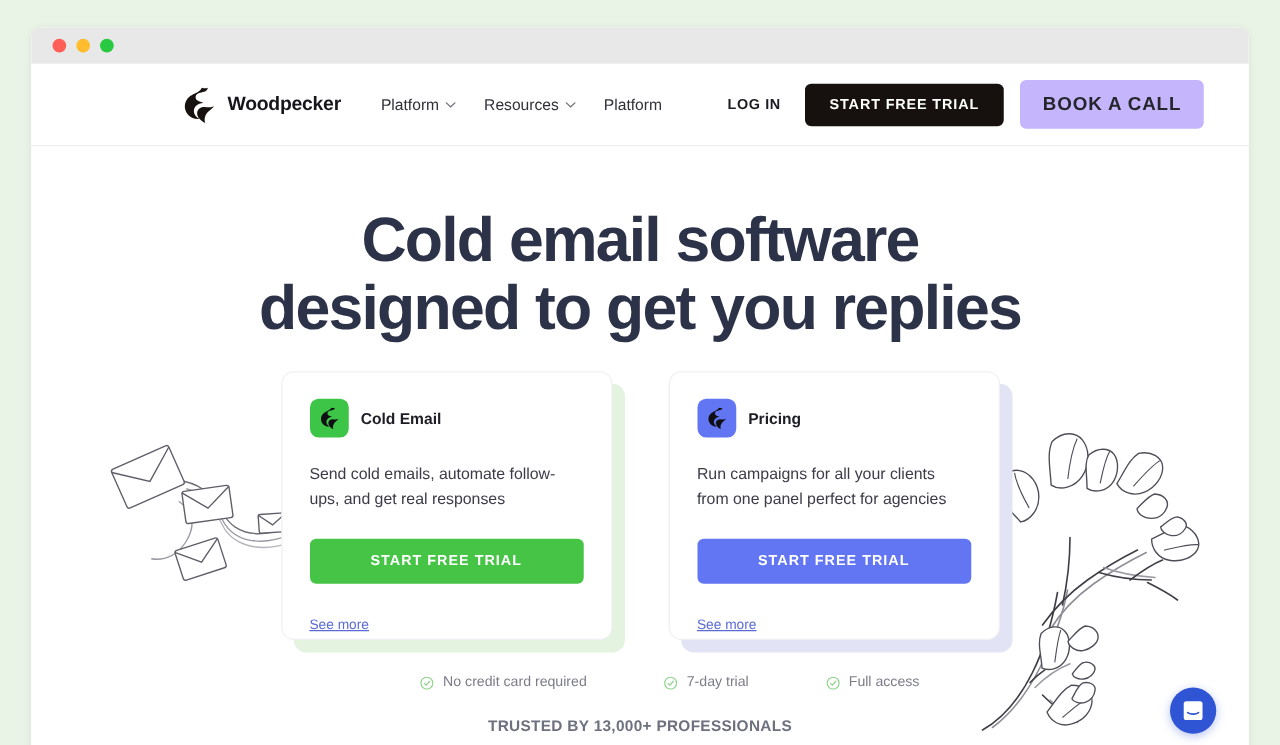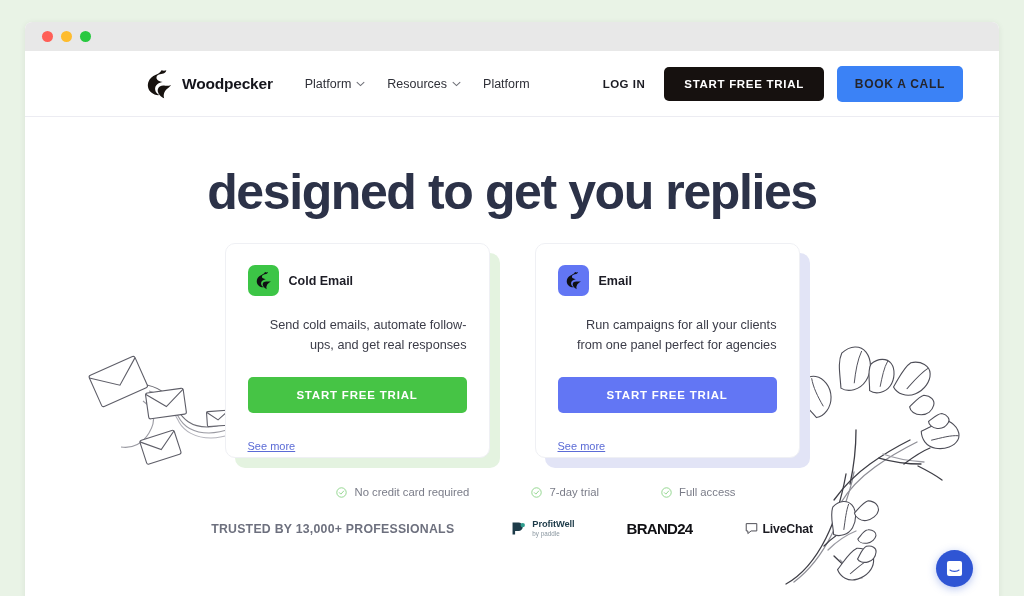--- a/index.html
+++ b/index.html
@@ -57,21 +57,21 @@
     font-size:11.5px; font-weight:bold; color:#1b1b22;
     letter-spacing:.5px; cursor:pointer; padding:0 6px;
   }
   .btn-dark {
     background:#16110f; color:#fff; font-size:11.5px; font-weight:bold;
     letter-spacing:.7px; padding:11px 20px; border-radius:5px;
     border:none; cursor:pointer; white-space:nowrap;
     font-family:"Liberation Sans", sans-serif;
   }
   .btn-light {
-    background:#3b82f6; color:#25252c; font-size:12px; font-weight:bold;
+    background:#c4b5fd; color:#25252c; font-size:15px; font-weight:bold;
     letter-spacing:.7px; padding:11px 18px; border-radius:5px;
     border:none; cursor:pointer; white-space:nowrap;
     font-family:"Liberation Sans", sans-serif;
   }
 
   
   .hero { position:relative; height:483px; background:#fff; overflow:hidden; }
   .headline {
     position:relative; z-index:3;
     text-align:center; padding-top:48px;
@@ -107,21 +107,20 @@
     width:31px; height:31px; border-radius:7px;
     display:flex; align-items:center; justify-content:center;
   }
   .tile.green { background:#3cc546; }
   .tile.blue { background:#6276f4; }
   .tile svg { width:17px; height:19px; }
   .card-title { font-size:12.5px; font-weight:bold; color:#1d1d26; }
   .card-desc {
     margin-top:20px; font-size:12.7px; line-height:1.55;
     color:#3b3c48;
-    text-align:right;
   }
   .cta {
     display:block; width:100%; margin-top:22px;
     border:none; border-radius:5px; padding:12px 0;
     font-size:11.5px; font-weight:bold; letter-spacing:.8px;
     color:#fff; cursor:pointer;
     font-family:"Liberation Sans", sans-serif;
   }
   .cta.green { background:#46c445; }
   .cta.blue { background:#6276f4; }
@@ -307,20 +306,21 @@
           <path d="M64 220c9-5 18-3 21 4s1 16-6 23-16 6-22 1c2-12 2-21 7-28z"></path>
           <path d="M70 246c4-10 7-19 12-25" fill="none" stroke-width=".9"></path>
         </g>
         <g transform="rotate(20 86 222)">
           <path d="M80 216c5-3 10-2 11 2s0 9-4 12-9 3-11 1c1-7 1-12 4-15z"></path>
         </g>
       </g>
     </svg>
 
     <h1 class="headline">
+      <span>Cold email software</span>
       <span class="l2">designed to get you replies</span>
     </h1>
 
     <div class="cards">
 
       <div class="card-wrap cold">
         <div class="card-shadow"></div>
         <div class="card">
           <div class="card-head">
             <span class="tile green">
@@ -340,21 +340,21 @@
       <div class="card-wrap agency">
         <div class="card-shadow"></div>
         <div class="card">
           <div class="card-head">
             <span class="tile blue">
               <svg viewBox="0 0 28 30">
                 <path d="M16.5 1.2c-1.1 2.3-3.2 3.6-5.6 4.6C7.2 7.4 4.4 9.6 3.3 13.2c-1.2 3.9.1 7.8 3 10.4 2.3 2 5.3 2.9 8.3 2.5-2.3-1-3.9-2.7-4.4-5.1-.5-2.4.5-4.6 2.4-6 1.5-1.1 3.3-1.5 5.1-1.9-1.6-.5-3.2-.8-4.6-1.7-1.1-.7-1.8-1.8-1.6-3.1.2-1.4 1.2-2.3 2.4-2.8 1.5-.6 3-.6 4.5-1.1 1.6-.5 2.6-1.5 2.9-3.2-1.6.6-3 .6-4.8.0z" fill="#101014"></path>
                 <path d="M14.8 26.2c1.3 1.4 2.6 2.5 4.4 3.1-.6-1.6-.6-3.1-.2-4.7.5-2 1.6-3.6 3.2-4.9 1.4-1.2 2.9-2.2 3.9-3.8-2 .9-3.9 1.1-6 .8-1.9-.3-3.7-.2-5.3.9-1.7 1.2-2.4 3-2 5 .3 1.4 1 2.6 2 3.6z" fill="#101014"></path>
               </svg>
             </span>
-            <span class="card-title">Email</span>
+            <span class="card-title">Pricing</span>
           </div>
           <p class="card-desc">Run campaigns for all your clients from one panel perfect for agencies</p>
           <button class="cta blue">START FREE TRIAL</button>
           <a class="see-more">See more</a>
         </div>
       </div>
     </div>
 
     <div class="badges">
       <span class="badge">
@@ -375,44 +375,20 @@
         <svg class="badge-ico" viewBox="0 0 14 14">
           <circle cx="7" cy="7" r="6" fill="none" stroke="#8ed48a" stroke-width="1.2"></circle>
           <path d="M4.3 7.2l1.9 1.9 3.6-4" fill="none" stroke="#8ed48a" stroke-width="1.2" stroke-linecap="round"></path>
         </svg>
         <span class="badge-text">Full access</span>
       </span>
     </div>
 
     <div class="trusted">
       <span class="trusted-label">TRUSTED BY 13,000+ PROFESSIONALS</span>
-      <div class="logo-row">
-
-        <span class="logo-item">
-          <svg width="17" height="17" viewBox="0 0 20 20">
-            <path d="M3 3h7a5 5 0 010 10H6v4H3z" fill="#1d3b49"></path>
-            <circle cx="15" cy="6" r="2.6" fill="#2f9e8f"></circle>
-          </svg>
-          <span class="pw-text">
-            <span class="pw-main">ProfitWell</span>
-            <span class="pw-sub">by paddle</span>
-          </span>
-        </span>
-
-        <span class="logo-item">
-          <span class="brand24">BRAND24</span>
-        </span>
-
-        <span class="logo-item">
-          <svg width="13" height="13" viewBox="0 0 16 16">
-            <path d="M1.5 2h13v9h-7l-4 3.2V11h-2z" fill="none" stroke="#4a4a52" stroke-width="1.2" stroke-linejoin="round"></path>
-          </svg>
-          <span class="livechat">LiveChat</span>
-        </span>
-      </div>
     </div>
   </div>
 
   <div class="chat-widget">
     <svg viewBox="0 0 24 24">
       <rect x="2.5" y="2.5" width="19" height="19" rx="2.6" fill="#ffffff"></rect>
       <path d="M6.5 14c1.6 2 9.4 2 11 0" fill="none" stroke="#2f55d4" stroke-width="1.6" stroke-linecap="round"></path>
     </svg>
   </div>
 

